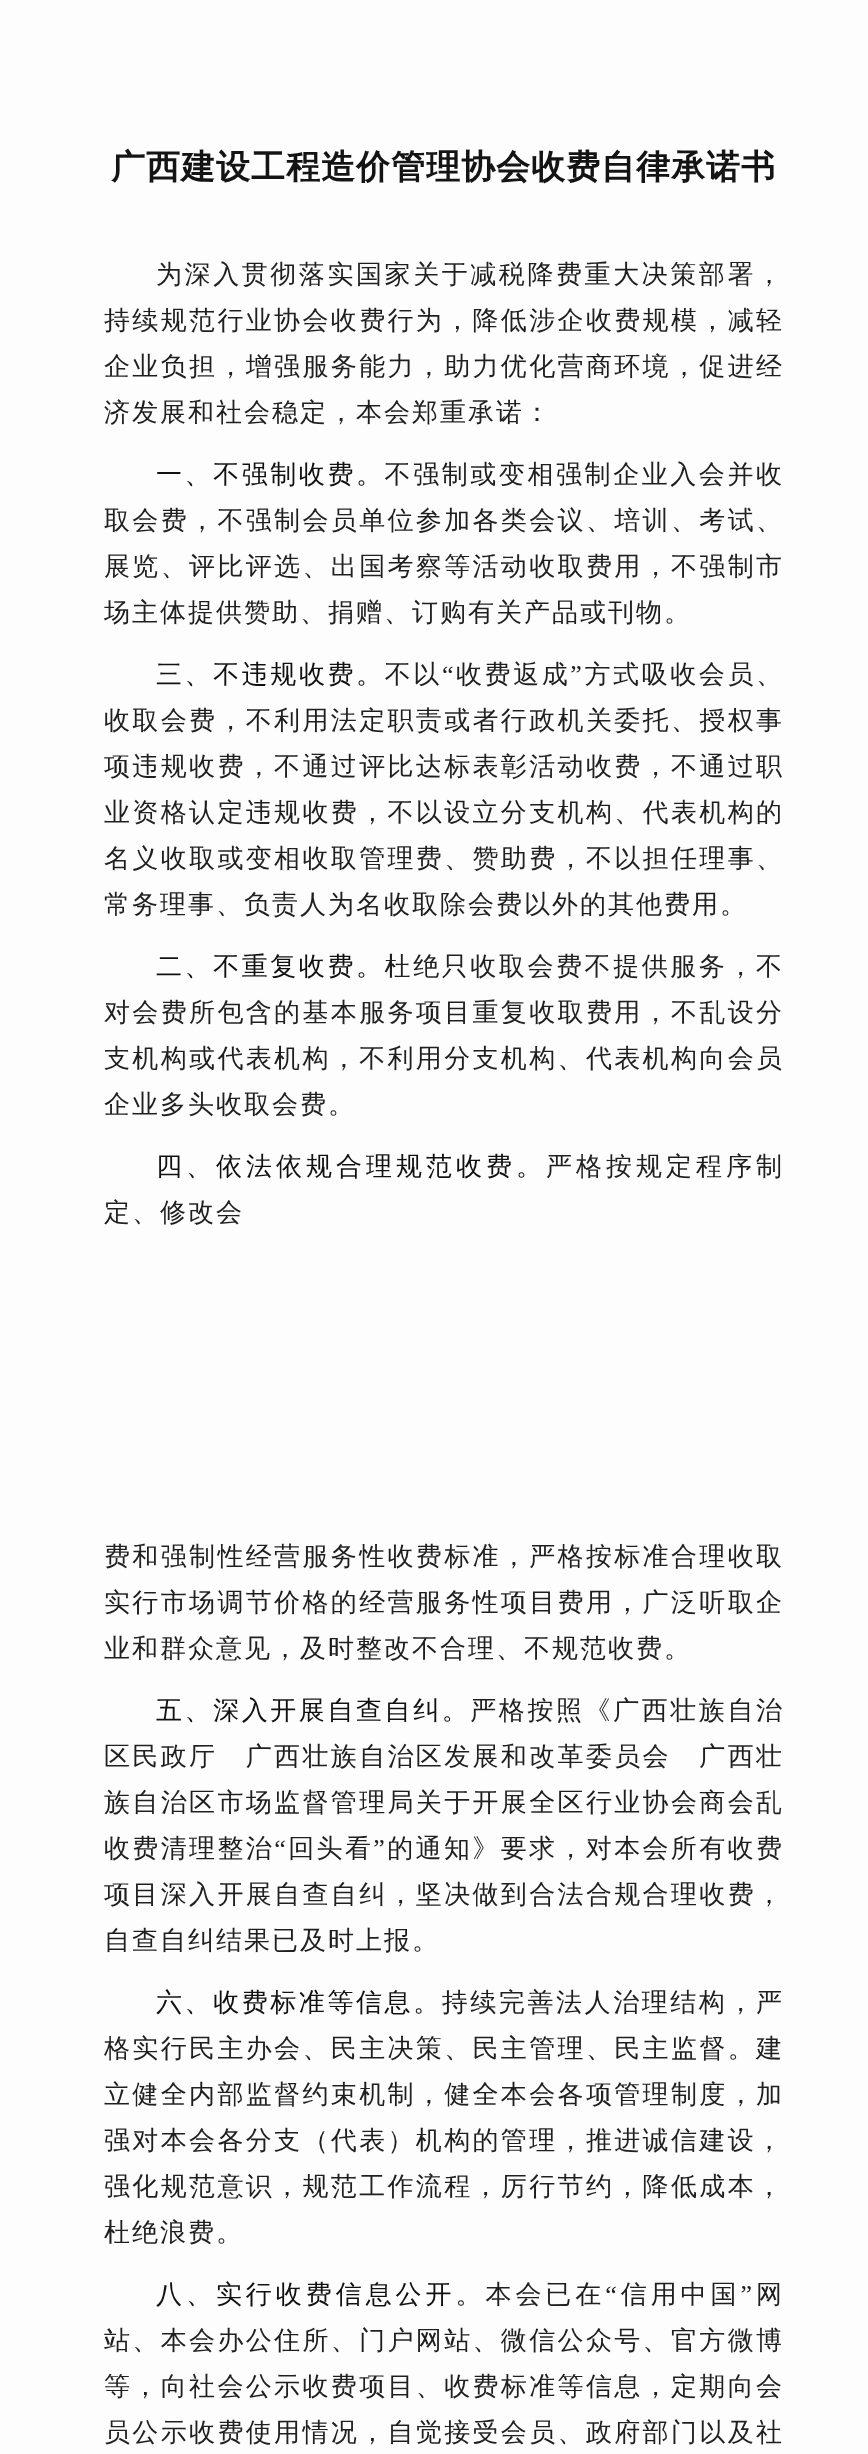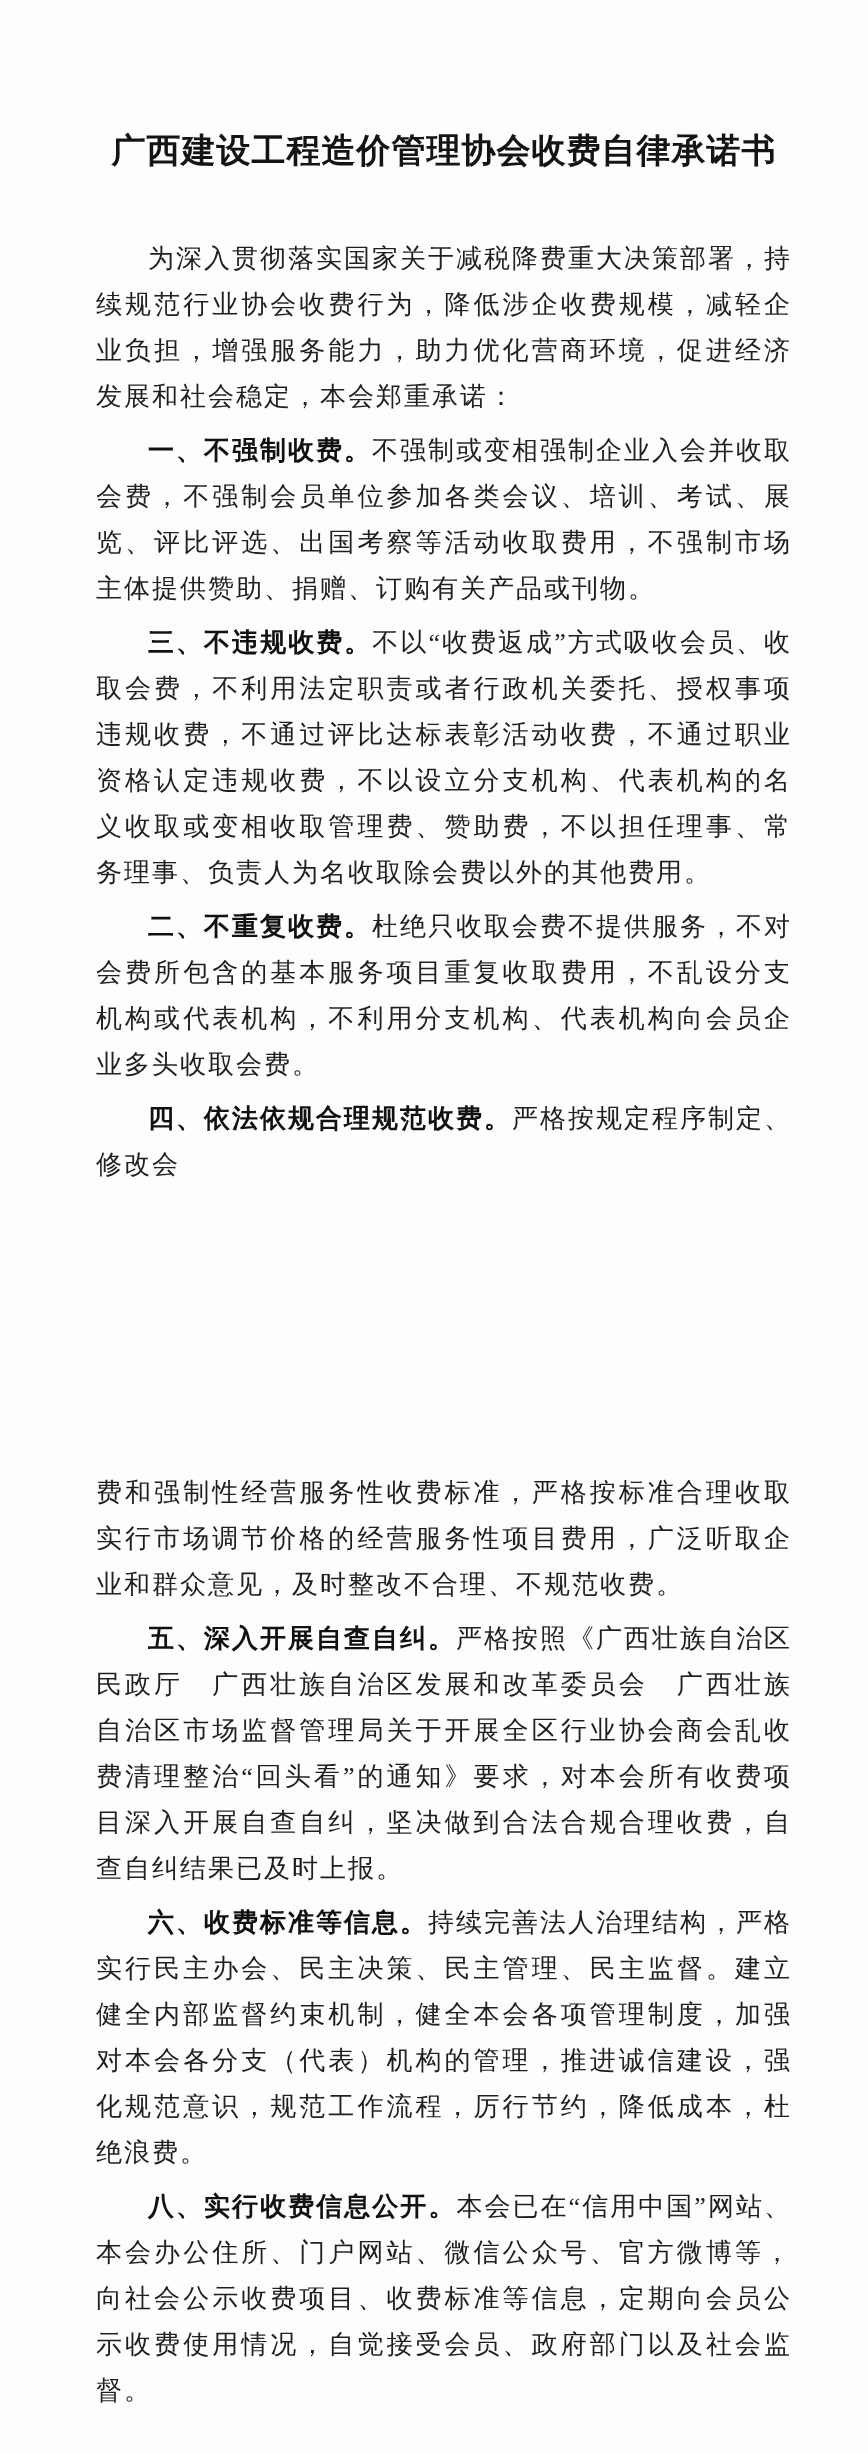--- a/index.html
+++ b/index.html
@@ -15,37 +15,37 @@
     color: #1f1f1f;
   }
   .doc {
     padding: 128px 68px 0 88px;
   }
   .title {
     font-size: 34px;
     font-weight: bold;
     text-align: center;
     letter-spacing: 1px;
-    margin: 0 0 62px 0;
+    margin: 16px 0 62px 0;
     color: #141414;
   }
   .para {
     font-size: 26px;
     line-height: 46px;
     letter-spacing: 2px;
     text-align: justify;
     text-justify: inter-ideograph;
-    margin: 8px;
+    margin: 16px;
     text-indent: 52px;
   }
   .para.continuation {
     text-indent: 0;
   }
   .lead {
-    font-weight: bold;
+    font-weight: normal;
     color: #111;
   }
   .page-break {
     height: 266px;
   }
 </style>
 </head>
 <body>
 
 <div class="doc">

